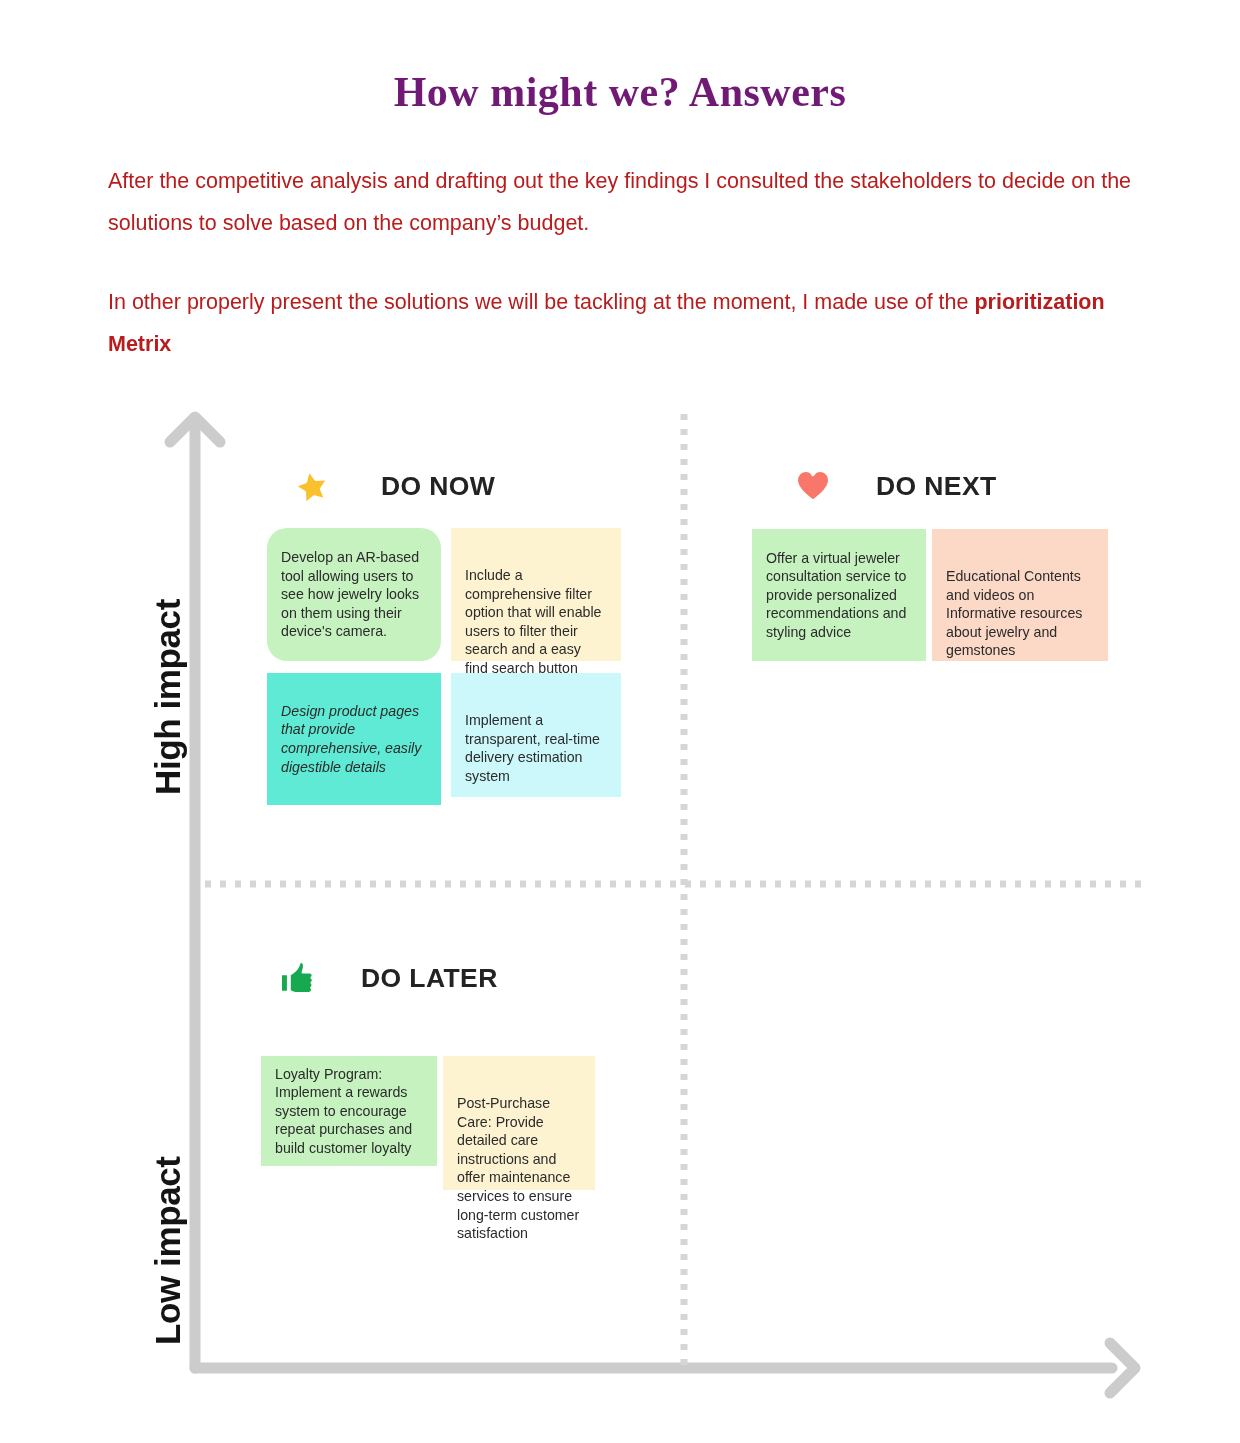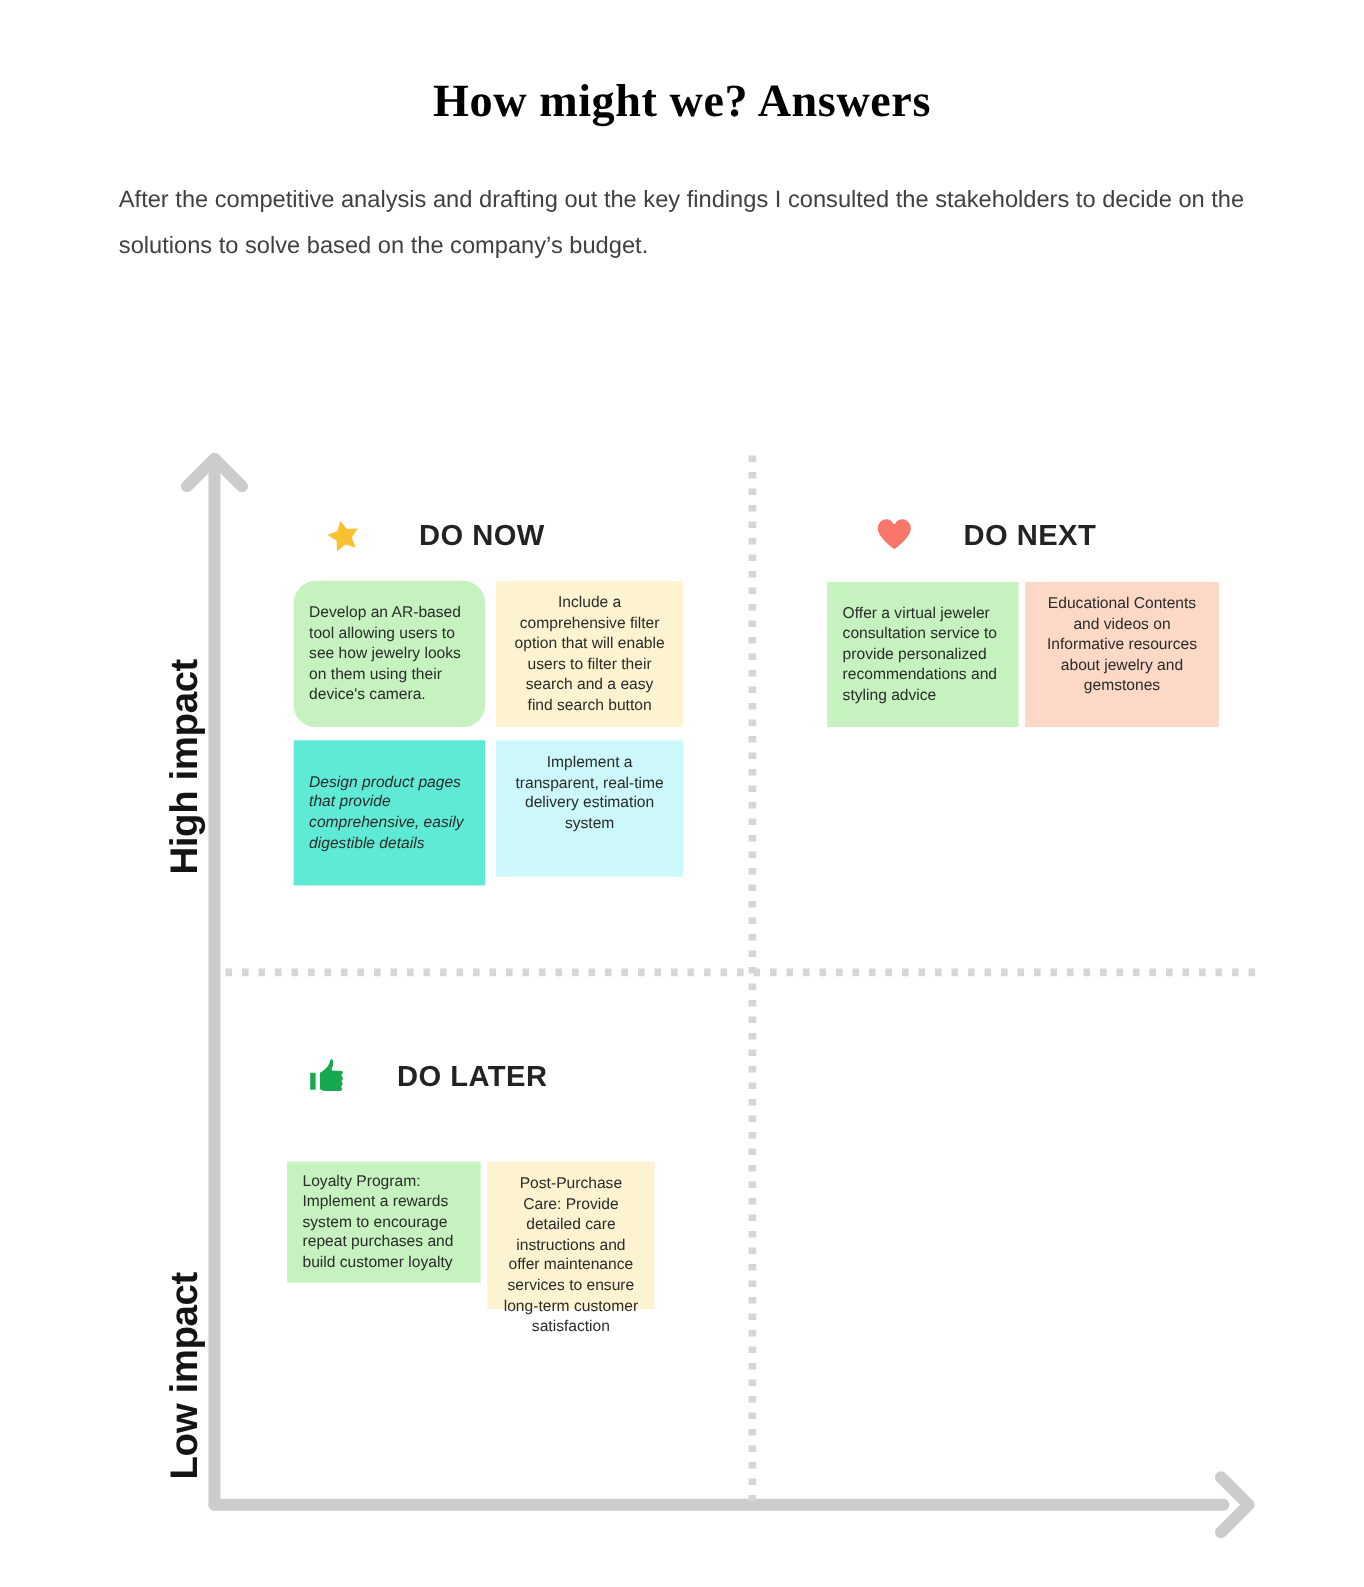--- a/index.html
+++ b/index.html
@@ -16,31 +16,31 @@
 
   
   #page-title {
     position: absolute;
     left: 0; top: 68px; width: 1240px;
     text-align: center;
     font-family: "Liberation Serif", serif;
     font-weight: bold;
     font-size: 42px;
     letter-spacing: 0.5px;
-    color: #000000;
+    color: #701a75;
   }
 
   #intro-block {
     position: absolute;
     left: 108px; top: 160px; width: 1040px;
   }
   .para {
     font-size: 21.5px;
     line-height: 42px;
-    color: #404040;
+    color: #b91c1c;
     font-weight: 400;
     margin: 0;
   }
   .para.second { margin-top: 37px; }
   .para .bold { font-weight: bold; }
 
   
   #matrix {
     position: absolute;
     left: 0; top: 0; width: 1240px; height: 1443px;
@@ -93,21 +93,21 @@
     display: flex;
     align-items: center;
     padding: 0 14px;
   }
   .card-text {
     font-size: 14.2px;
     line-height: 18.6px;
     color: #2b2b2b;
     font-weight: 400;
   }
-  .card.align-top   { align-items: flex-start; padding-top: 11px; text-align: center; }
+  .card.align-top   { align-items: flex-start; padding-top: 38px; }
 
   
   #card-ar-tool        { left: 267px; top: 528px; width: 174px; height: 133px; background: #c6f2c0; border-radius: 20px; }
   #card-filter-option  { left: 451px; top: 528px; width: 170px; height: 133px; background: #fdf3d0; }
   #card-product-pages  { left: 267px; top: 673px; width: 174px; height: 132px; background: #5eead4; font-style: italic; }
   #card-delivery-est   { left: 451px; top: 673px; width: 170px; height: 124px; background: #ccf8fc; }
 
   
   #card-virtual-jeweler { left: 752px; top: 529px; width: 174px; height: 132px; background: #c6f2c0; }
   #card-educational     { left: 932px; top: 529px; width: 176px; height: 132px; background: #fbd9c6; }
@@ -116,20 +116,21 @@
   #card-loyalty       { left: 261px; top: 1056px; width: 176px; height: 110px; background: #c6f2c0; }
   #card-post-purchase { left: 443px; top: 1056px; width: 152px; height: 134px; background: #fdf3d0; }
 </style>
 </head>
 <body>
 
 <div id="page-title">How might we? Answers</div>
 
 <div id="intro-block">
   <p class="para">After the competitive analysis and drafting out the key findings I consulted the stakeholders to decide on the solutions to solve based on the company’s budget.</p>
+  <p class="para second"><span>In other properly present the solutions we will be tackling at the moment, I made use of the </span><span class="bold">prioritization Metrix</span></p>
 </div>
 
 <div id="matrix">
   <svg width="1240" height="1443" viewBox="0 0 1240 1443" xmlns="http://www.w3.org/2000/svg">
 
     <g>
       <line x1="195" y1="1368" x2="195" y2="423" stroke="#cccccc" stroke-width="11" stroke-linecap="round"></line>
       <polyline points="170,442 195,417 220,442" fill="none" stroke="#cccccc" stroke-width="11" stroke-linecap="round" stroke-linejoin="round"></polyline>
     </g>
 

